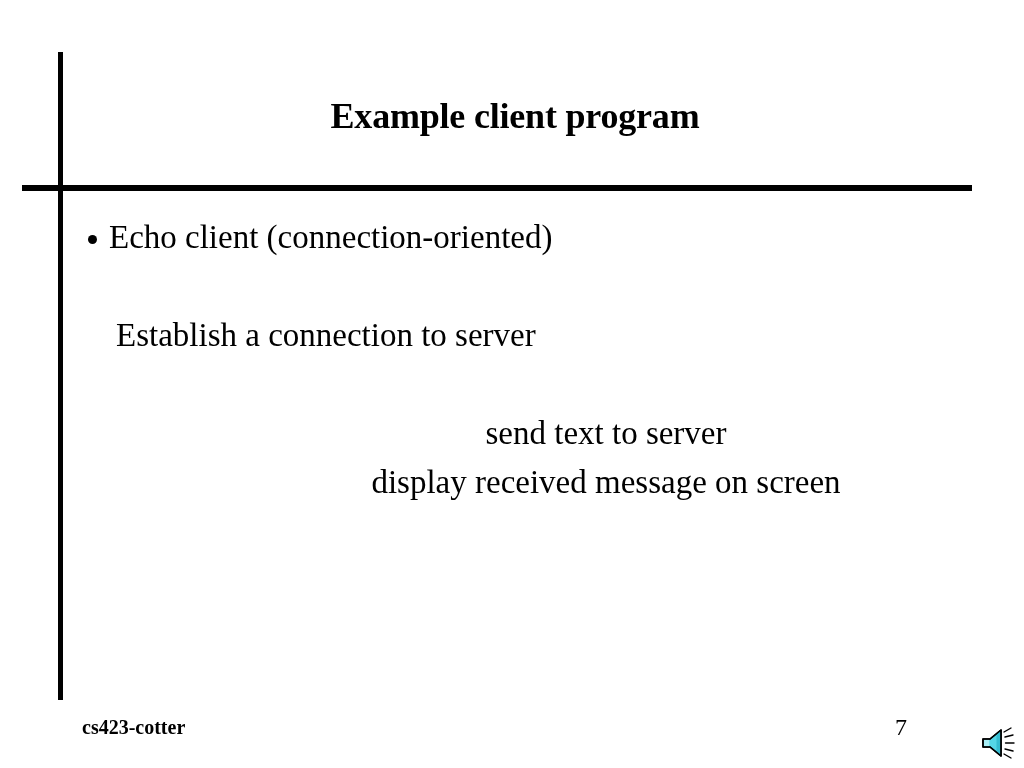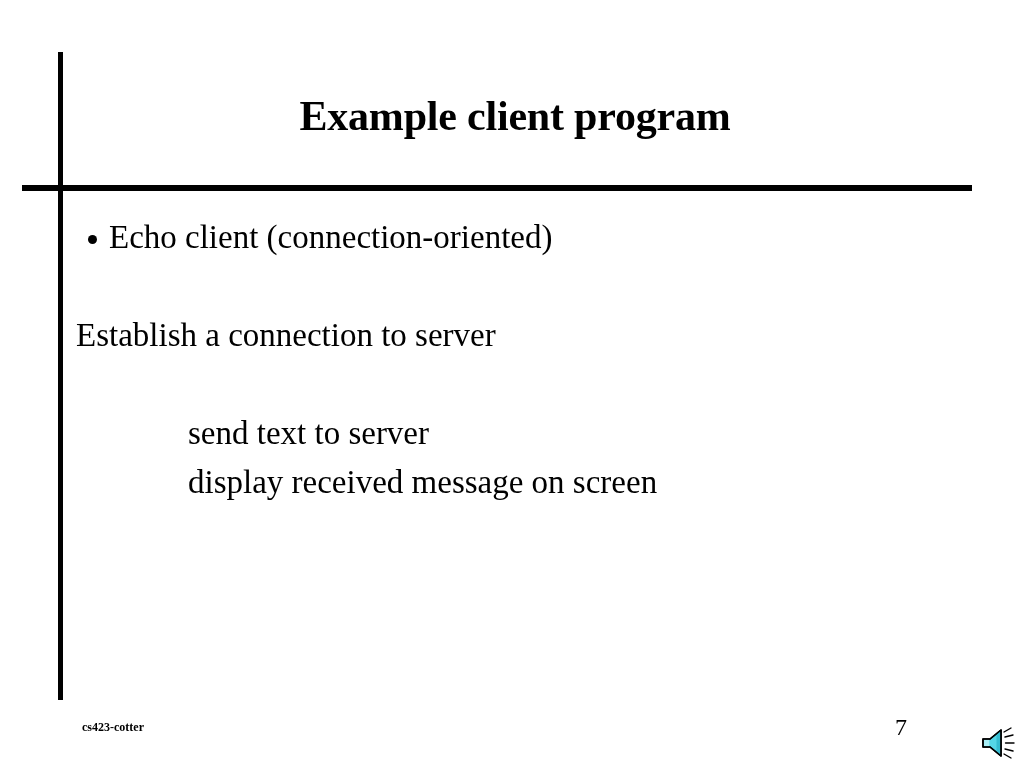--- a/index.html
+++ b/index.html
@@ -35,21 +35,21 @@
     background: #000000;
   }
 
   
   .title {
     position: absolute;
     left: 70px;
     top: 86px;
     width: 890px;
     text-align: center;
-    font-size: 42px;
+    font-size: 36px;
     font-weight: bold;
     line-height: 60px;
     letter-spacing: -0.2px;
     white-space: nowrap;
   }
 
   
   .body {
     position: absolute;
     left: 0;
@@ -64,40 +64,42 @@
     white-space: nowrap;
   }
   .line.blank {
     height: 49px;
   }
   .level-bullet {
     padding-left: 109px;
   }
   .level-1 {
     padding-left: 76px;
+    margin-left: 40px;
   }
   .level-2 {
     padding-left: 188px;
+    text-align: center;
   }
   .bullet-dot {
     position: absolute;
     left: 88px;
     top: 22px;
     width: 9px;
     height: 9px;
     border-radius: 50%;
     background: #000000;
   }
 
   
   .footer-left {
     position: absolute;
     left: 82px;
     top: 716px;
-    font-size: 12px;
+    font-size: 20px;
     font-weight: bold;
     line-height: 22px;
     white-space: nowrap;
   }
   .footer-page {
     position: absolute;
     left: 895px;
     top: 713px;
     font-size: 24px;
     line-height: 28px;

